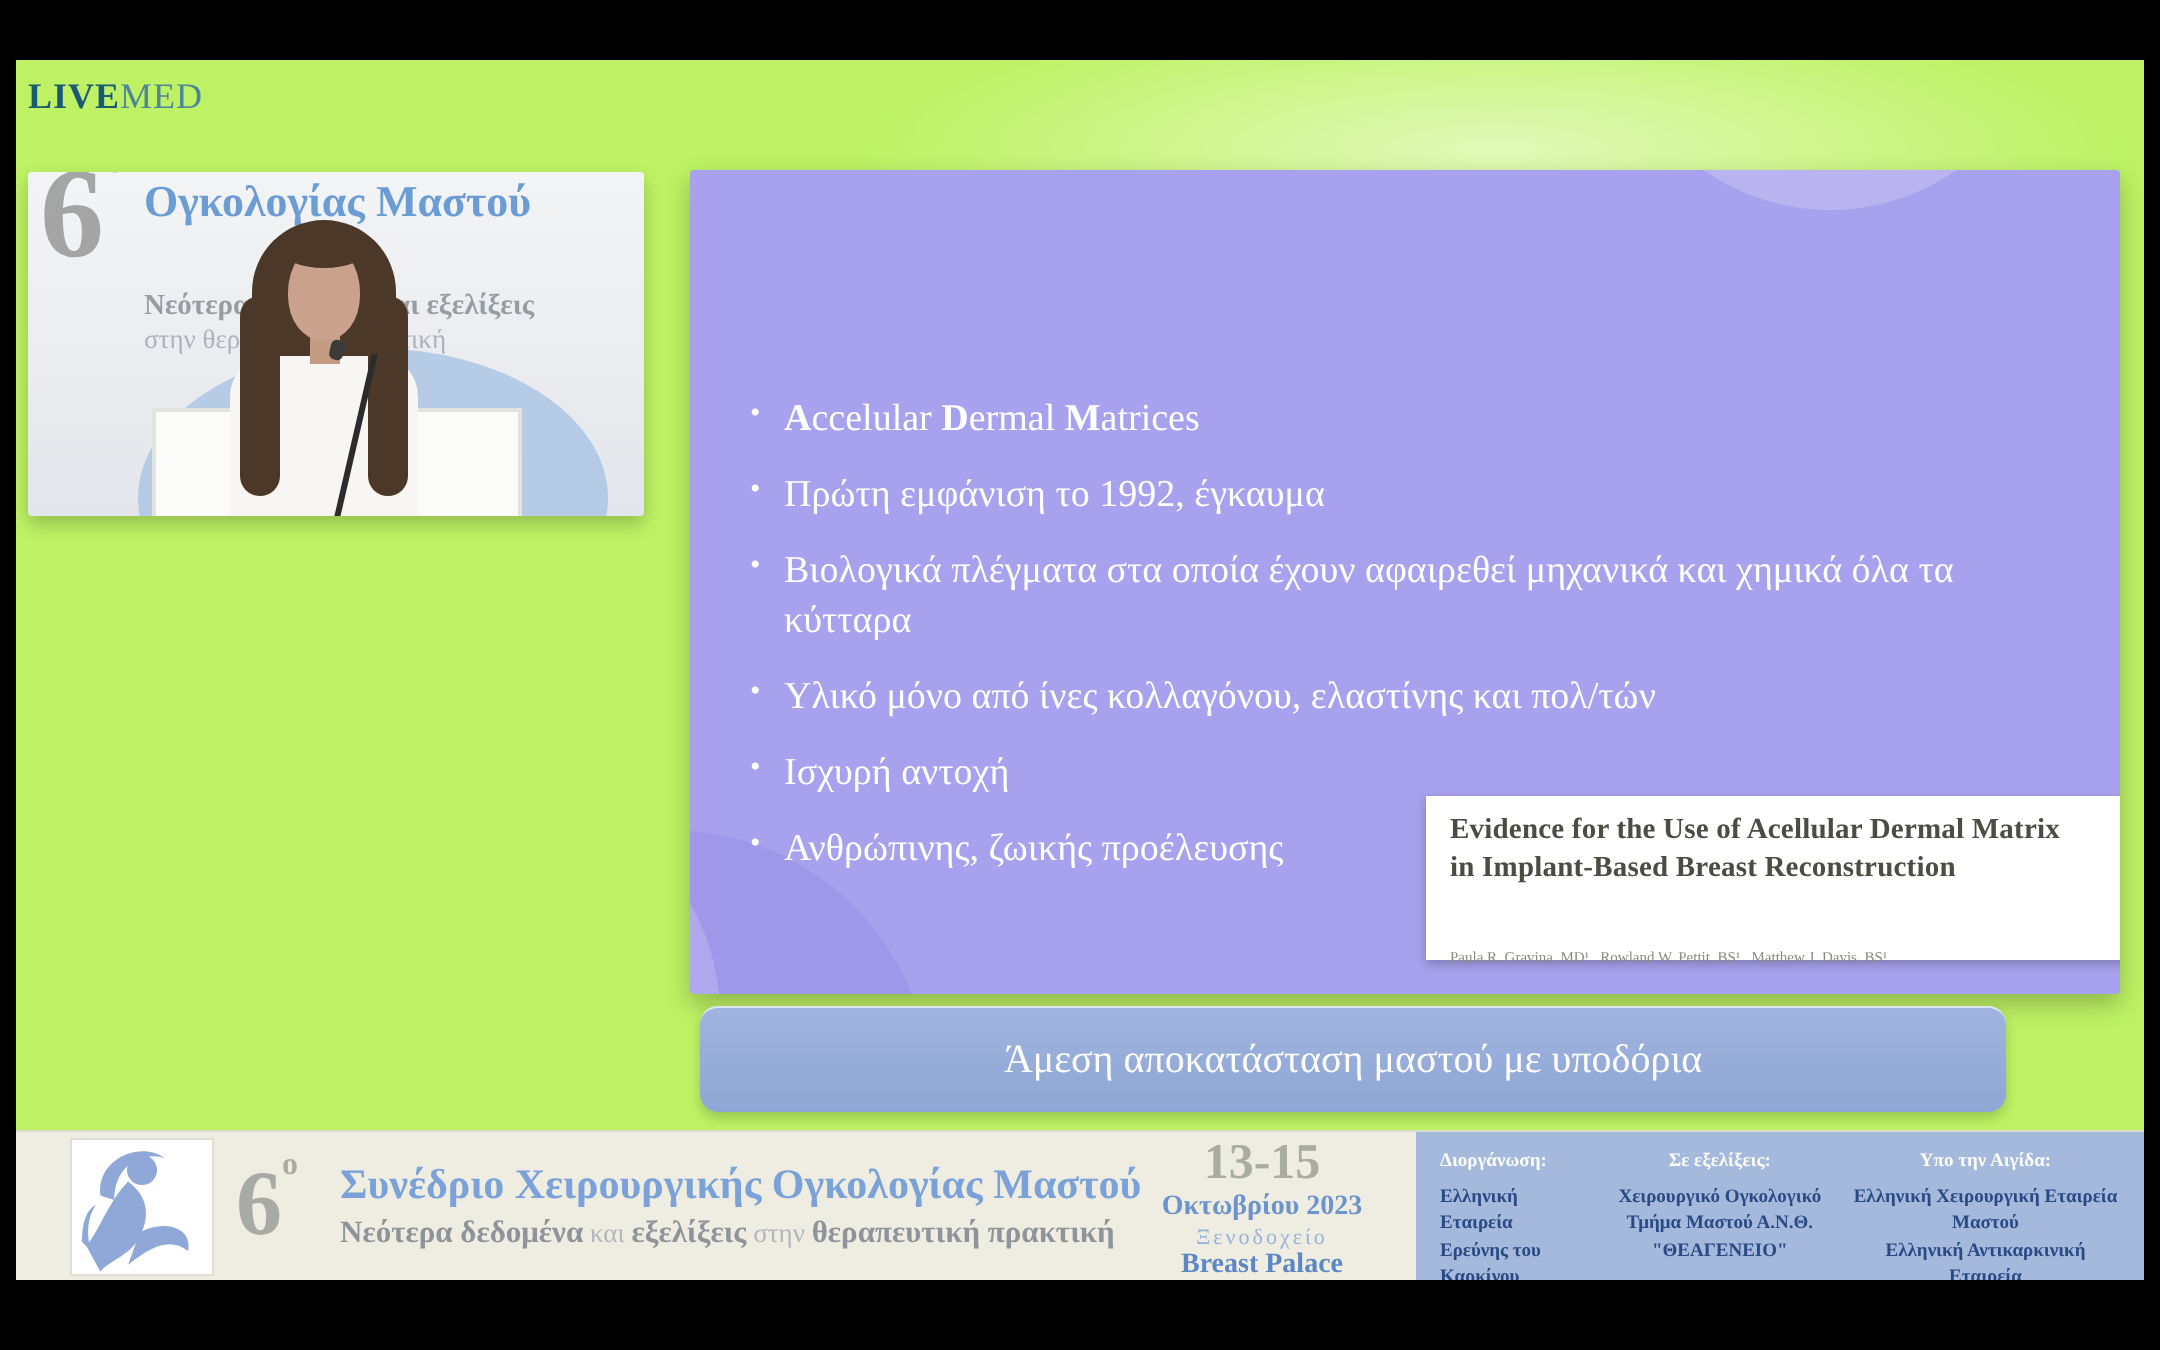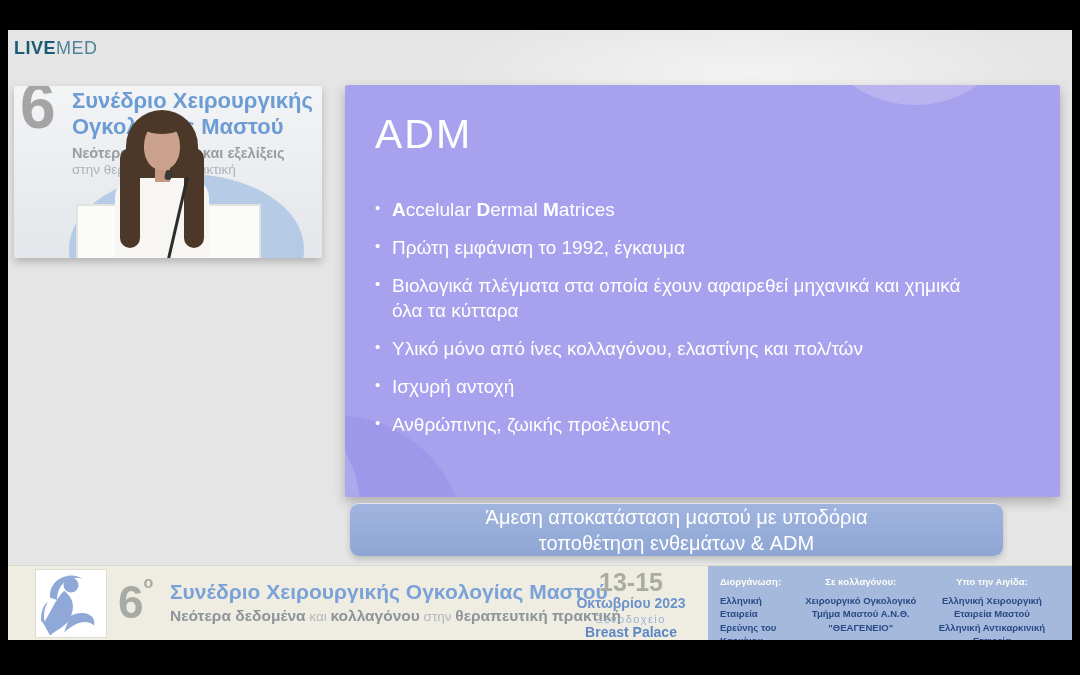--- a/index.html
+++ b/index.html
@@ -1,18 +1,18 @@
 <!DOCTYPE html>
 <html><head>
 <meta charset="utf-8">
 <style>
   * { margin:0; padding:0; box-sizing:border-box; }
   html,body { width:1080px; height:675px; background:#000; font-family:"Liberation Sans", sans-serif; overflow:hidden; }
   #stage { position:relative; width:1080px; height:675px; background:#000; }
-  #content { position:absolute; left:8px; top:30px; width:1064px; height:610px; background:#e5e5e5; overflow:hidden; }
+  #content { position:absolute; left:8px; top:30px; width:1064px; height:610px; background:#bef264; overflow:hidden;font-family:Liberation Serif, serif; }
 
   
   .brand { position:absolute; left:6px; top:8px; font-size:18px; letter-spacing:.5px; }
   .brand .live { font-weight:bold; color:#1b5a74; }
   .brand .med { color:#4f8499; }
   .swoosh { position:absolute; left:420px; top:-30px; width:640px; height:150px; border-radius:50%;
             background:radial-gradient(ellipse at center, rgba(255,255,255,.55), rgba(255,255,255,0) 70%); }
 
   
   .video { position:absolute; left:6px; top:56px; width:308px; height:172px;
@@ -99,21 +99,20 @@
 
     <div class="swoosh"></div>
 
     <div class="brand">
       <span class="live">LIVE</span><span class="med">MED</span>
     </div>
 
     <div class="video">
       <div class="bd-six"><span>6</span><sup>ο</sup></div>
       <div class="bd-title">
-        <div>Συνέδριο Χειρουργικής</div>
         <div>Ογκολογίας Μαστού</div>
       </div>
       <div class="bd-sub">
         <div class="l1">Νεότερα δεδομένα και εξελίξεις</div>
         <div class="l2">στην θεραπευτική πρακτική</div>
       </div>
       <div class="blob"></div>
       <div class="podium"></div>
       <div class="hair-back"></div>
       <div class="shirt"></div>
@@ -124,68 +123,76 @@
       <div class="hair-r"></div>
       <div class="mic-stick"></div>
       <div class="mic-head"></div>
     </div>
 
 
     <div class="slide">
       <div class="ring-tr"></div>
       <div class="disc-bl"></div>
       <div class="ring-bl"></div>
-      <div class="slide-title">ADM</div>
       <ul class="bullets" id="bullet-list">
           <li><span class="dot">•</span><span class="bseg">A</span><span>ccelular </span><span class="bseg">D</span><span>ermal </span><span class="bseg">M</span><span>atrices</span></li>
           <li><span class="dot">•</span>Πρώτη εμφάνιση το 1992, έγκαυμα</li>
           <li><span class="dot">•</span>Βιολογικά πλέγματα στα οποία έχουν αφαιρεθεί μηχανικά και χημικά όλα τα κύτταρα</li>
           <li><span class="dot">•</span>Υλικό μόνο από ίνες κολλαγόνου, ελαστίνης και πολ/τών</li>
           <li><span class="dot">•</span>Ισχυρή αντοχή</li>
           <li><span class="dot">•</span>Ανθρώπινης, ζωικής προέλευσης</li>
         </ul>
+      <div class="paper">
+        <div class="paper-title">
+          <div>Evidence for the Use of Acellular Dermal Matrix</div>
+          <div>in Implant-Based Breast Reconstruction</div>
+        </div>
+        <div class="paper-authors">
+          <div>Paula R. Gravina, MD¹   Rowland W. Pettit, BS¹   Matthew J. Davis, BS¹</div>
+          
+        </div>
+      </div>
     </div>
 
     <div class="banner">
       <div>Άμεση αποκατάσταση μαστού με υποδόρια</div>
-      <div>τοποθέτηση ενθεμάτων &amp; ADM</div>
     </div>
 
     <div class="footer">
       <div class="logo-card">
         <svg width="70" height="67" viewBox="0 0 60 58">
           <g fill="#8fa8d8">
             <path d="M12 24 C10 8 30 0 40 8 C34 5 18 8 18 26 Z"></path>
             <circle cx="30" cy="13" r="6.5"></circle>
             <path d="M24 18 C32 24 34 32 29 42 C25 50 16 52 12 57 L6 46 C12 38 16 26 24 18 Z"></path>
             <path d="M29 40 C40 34 52 38 50 48 C42 42 34 46 24 54 Z"></path>
             <path d="M10 28 C6 34 6 42 8 48 L4 44 C4 36 6 30 10 28 Z"></path>
           </g>
         </svg>
       </div>
       <div class="footer-six"><span>6</span><sup>ο</sup></div>
       <div class="f-titles">
         <div class="f-title1">Συνέδριο Χειρουργικής Ογκολογίας Μαστού</div>
-        <div class="f-title2" id="footer-subtitle"><span class="sb">Νεότερα δεδομένα</span><span class="sl"> και </span><span class="sb">κολλαγόνου</span><span class="sl"> στην </span><span class="sb">θεραπευτική πρακτική</span></div>
+        <div class="f-title2" id="footer-subtitle"><span class="sb">Νεότερα δεδομένα</span><span class="sl"> και </span><span class="sb">εξελίξεις</span><span class="sl"> στην </span><span class="sb">θεραπευτική πρακτική</span></div>
       </div>
       <div class="f-dates">
         <div class="d1">13-15</div>
         <div class="d2">Οκτωβρίου 2023</div>
         <div class="d3">Ξενοδοχείο</div>
         <div class="d4">Breast Palace</div>
 
       </div>
       <div class="panel" id="org-panel">
           <div class="panel-col al">
             <h4>Διοργάνωση:</h4>
             <div>Ελληνική Εταιρεία</div>
             <div>Ερεύνης του Καρκίνου</div>
           </div>
           <div class="panel-col ac">
-            <h4>Σε κολλαγόνου:</h4>
+            <h4>Σε εξελίξεις:</h4>
             <div>Χειρουργικό Ογκολογικό</div>
             <div>Τμήμα Μαστού Α.Ν.Θ. "ΘΕΑΓΕΝΕΙΟ"</div>
           </div>
           <div class="panel-col ar">
             <h4>Υπο την Αιγίδα:</h4>
             <div>Ελληνική Χειρουργική Εταιρεία Μαστού</div>
             <div>Ελληνική Αντικαρκινική Εταιρεία</div>
           </div>
         </div>
     </div>

